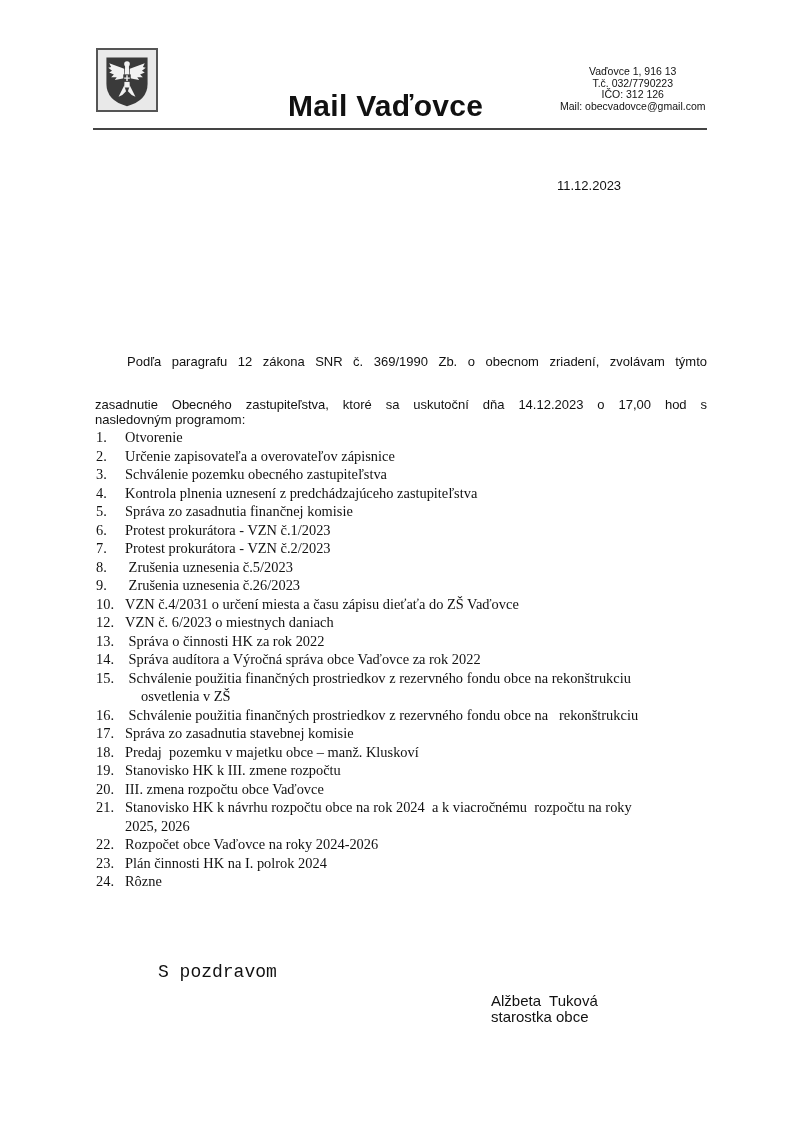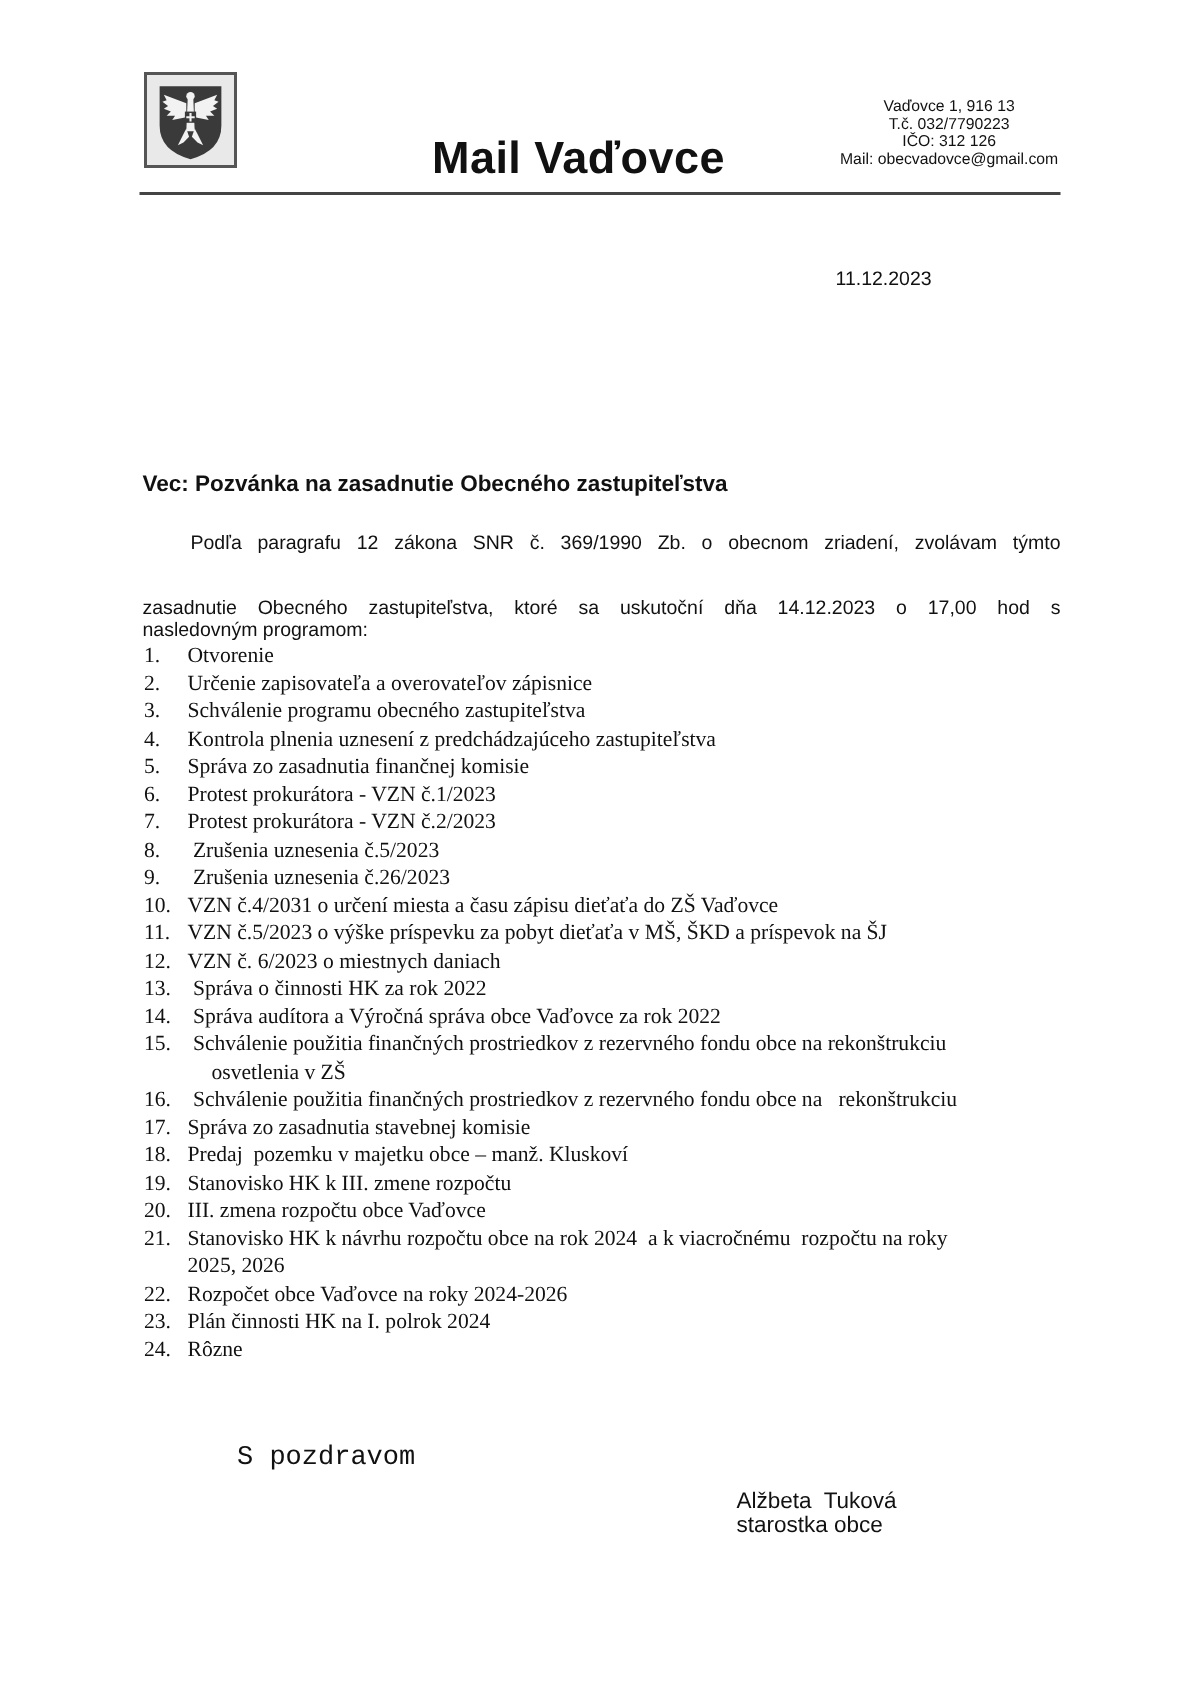--- a/index.html
+++ b/index.html
@@ -61,40 +61,39 @@
     <div>Vaďovce 1, 916 13</div>
     <div>T.č.  032/7790223</div>
     <div>IČO: 312 126</div>
     <div>Mail: obecvadovce@gmail.com</div>
   </div>
 
   <div class="header-rule"></div>
 
   <div class="date">11.12.2023</div>
 
-  <div class="subject">Vec: Pozvánka na zasadnutie Obecného zastupiteľstva</div>
 
   <div class="intro">
     <span class="l1">Podľa paragrafu 12  zákona SNR č. 369/1990 Zb. o obecnom zriadení, zvolávam týmto</span>
     <span class="l2">zasadnutie Obecného zastupiteľstva, ktoré sa uskutoční dňa 14.12.2023 o 17,00 hod        s</span>
     <span class="l3">nasledovným programom:</span>
   </div>
 
   <ol class="agenda">
     <li>
         <span class="num">1.</span>
         <span class="txt">Otvorenie</span>
       </li>
     <li>
         <span class="num">2.</span>
         <span class="txt">Určenie zapisovateľa a overovateľov zápisnice</span>
       </li>
     <li>
         <span class="num">3.</span>
-        <span class="txt">Schválenie programu obecného zastupiteľstva</span>
+        <span class="txt">Schválenie pozemku obecného zastupiteľstva</span>
       </li>
     <li>
         <span class="num">4.</span>
         <span class="txt">Kontrola plnenia uznesení z predchádzajúceho zastupiteľstva</span>
       </li>
     <li>
         <span class="num">5.</span>
         <span class="txt">Správa zo zasadnutia finančnej komisie</span>
       </li>
     <li>
@@ -109,24 +108,20 @@
         <span class="num">8.</span>
         <span class="txt" style="white-space:pre"> Zrušenia uznesenia č.5/2023</span>
       </li>
     <li>
         <span class="num">9.</span>
         <span class="txt" style="white-space:pre"> Zrušenia uznesenia č.26/2023</span>
       </li>
     <li>
         <span class="num">10.</span>
         <span class="txt">VZN č.4/2031 o určení miesta a času zápisu dieťaťa do ZŠ Vaďovce</span>
-      </li>
-    <li>
-        <span class="num">11.</span>
-        <span class="txt">VZN č.5/2023 o výške príspevku za pobyt dieťaťa v MŠ, ŠKD a príspevok na ŠJ</span>
       </li>
     <li>
         <span class="num">12.</span>
         <span class="txt">VZN č. 6/2023 o miestnych daniach</span>
       </li>
     <li>
         <span class="num">13.</span>
         <span class="txt" style="white-space:pre"> Správa o činnosti HK za rok 2022</span>
       </li>
     <li>

